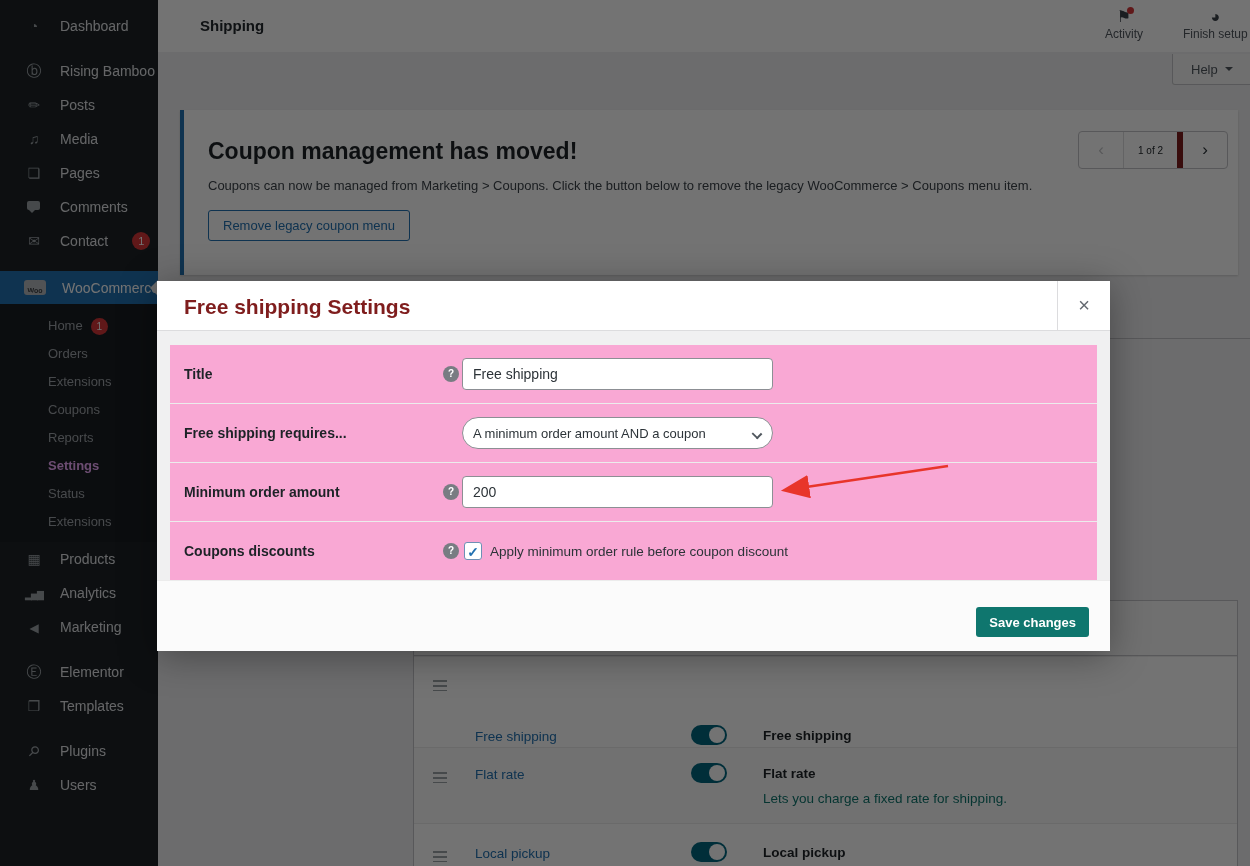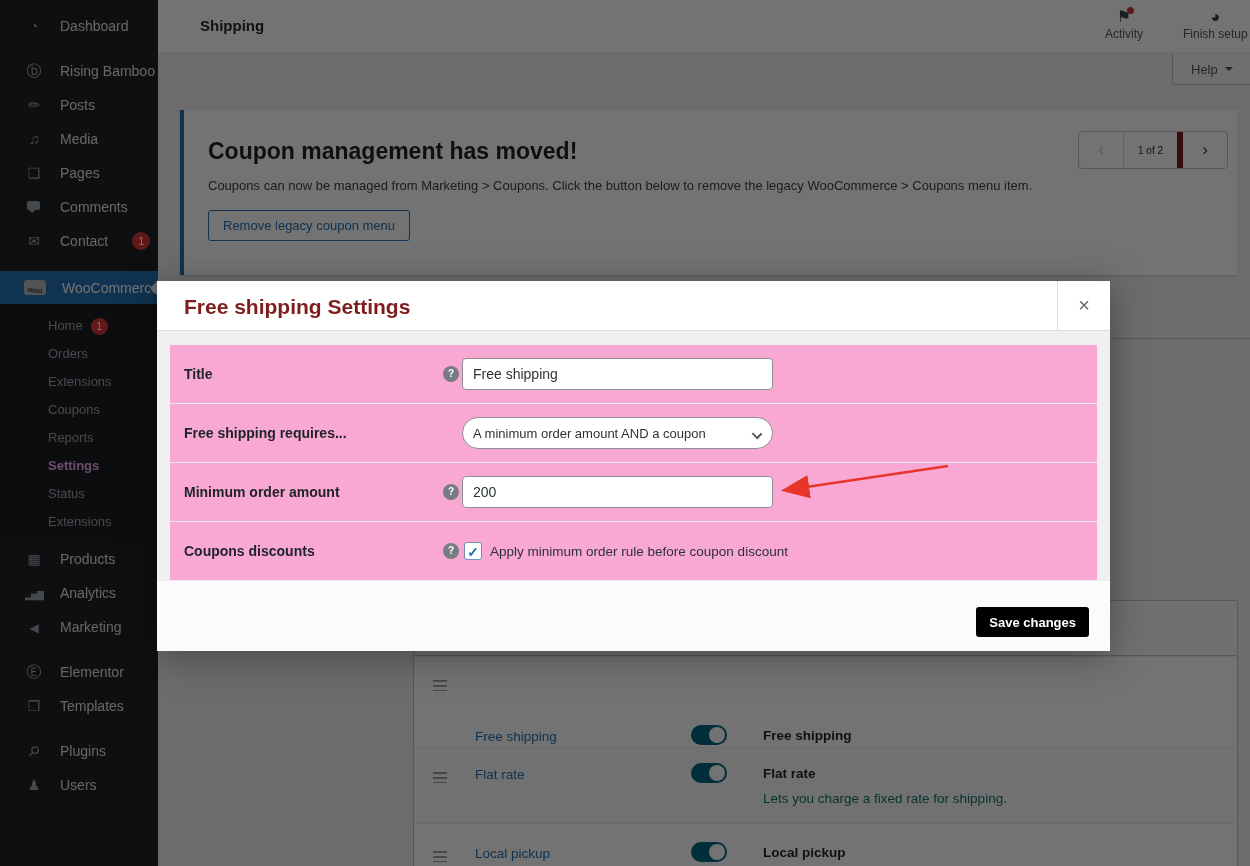--- a/index.html
+++ b/index.html
@@ -124,21 +124,21 @@
               border:1px solid #8c8f94; border-radius:16px; background:#fff; cursor:pointer;
               display:flex; align-items:center; padding:0 30px 0 10px; font-size:13px; color:#2c3338; }
   .sel-chevron { position:absolute; right:11px; top:12px; width:8px; height:8px;
                  border-right:2px solid #50575e; border-bottom:2px solid #50575e; transform:rotate(45deg) scale(1,0.9); }
   .checkbox { position:absolute; left:294px; top:50%; transform:translateY(-50%); width:18px; height:18px;
               border:1px solid #6e90b5; border-radius:3px; background:#fff; cursor:pointer;
               text-align:center; }
   .checkbox.checked::after { content:"✓"; color:#2271b1; font-size:14px; font-weight:bold; line-height:17px; }
   .cb-label { position:absolute; left:320px; top:50%; transform:translateY(-50%); font-size:13.5px; color:#2c3338; }
   #modal-foot { position:relative; height:71px; background:#fbfbfb; border-top:1px solid #ececec; }
-  #save-btn { position:absolute; right:21px; top:26px; height:30px; background:#000000; color:#fff;
+  #save-btn { position:absolute; right:21px; top:26px; height:30px; background:#0f766e; color:#fff;
               border:none; border-radius:3px; font-size:13px; font-weight:bold; padding:0 13px;
               cursor:pointer; font-family:"Liberation Sans",sans-serif; }
 
   
   #arrow { position:absolute; left:770px; top:452px; z-index:30; pointer-events:none; }
 </style>
 </head>
 <body>
 
 <aside id="sidebar">

